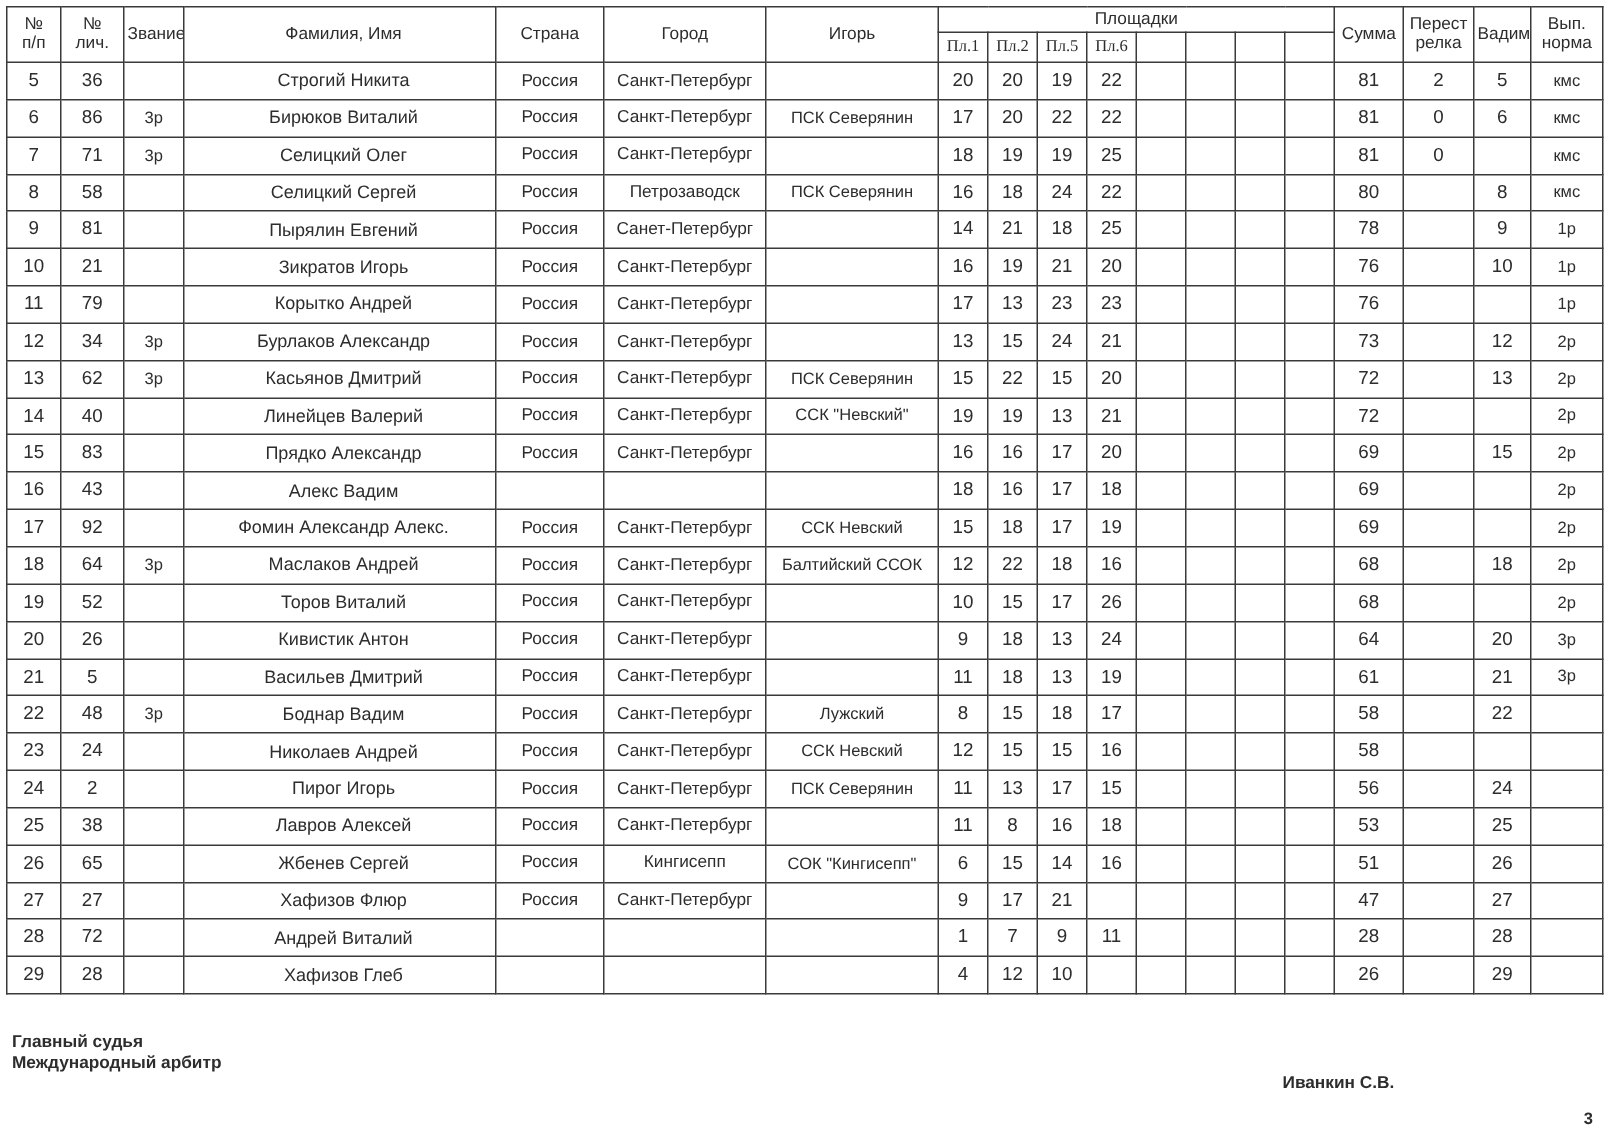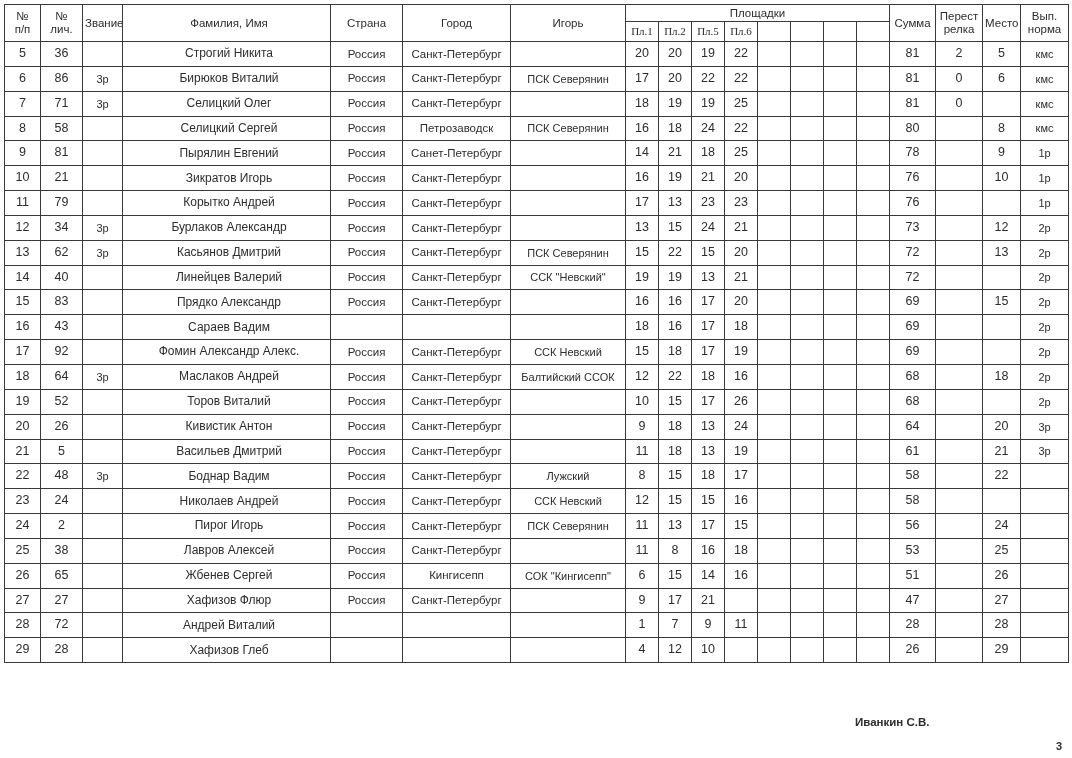--- a/index.html
+++ b/index.html
@@ -103,21 +103,21 @@
 лич.</th>
         <th rowspan="2">Звание</th>
         <th rowspan="2" style="text-align:center; padding-left:7px;">Фамилия, Имя</th>
         <th rowspan="2">Страна</th>
         <th rowspan="2">Город</th>
         <th rowspan="2">Игорь</th>
         <th colspan="8">Площадки</th>
         <th rowspan="2">Сумма</th>
         <th rowspan="2" class="wrap">Перест
 релка</th>
-        <th rowspan="2">Место</th>
+        <th rowspan="2">Вадим</th>
         <th rowspan="2" class="wrap">Вып.
 норма</th>
       </tr>
       <tr class="h2">
         <th>Пл.1</th>
         <th>Пл.2</th>
         <th>Пл.5</th>
         <th>Пл.6</th>
         <th></th>
         <th></th>
@@ -354,21 +354,21 @@
           <td class="col-score"></td>
           <td class="col-sum">69</td>
           <td class="col-so"></td>
           <td class="col-place">15</td>
           <td class="col-norm">2р</td>
         </tr>
         <tr>
           <td class="col-n">16</td>
           <td class="col-id">43</td>
           <td class="col-rank"></td>
-          <td class="col-name">Сараев Вадим</td>
+          <td class="col-name">Алекс Вадим</td>
           <td class="col-country"></td>
           <td class="col-city"></td>
           <td class="col-club"></td>
           <td class="col-score">18</td>
           <td class="col-score">16</td>
           <td class="col-score">17</td>
           <td class="col-score">18</td>
           <td class="col-score"></td>
           <td class="col-score"></td>
           <td class="col-score"></td>
@@ -647,16 +647,18 @@
           <td class="col-score"></td>
           <td class="col-score"></td>
           <td class="col-sum">26</td>
           <td class="col-so"></td>
           <td class="col-place">29</td>
           <td class="col-norm"></td>
         </tr>
       </tbody>
   </table>
 
+  <div class="footer-left">Главный судья
+Международный арбитр</div>
   <div class="signature">Иванкин С.В.</div>
   <div class="page-number">3</div>
 
 </div>
 
 </body></html>

